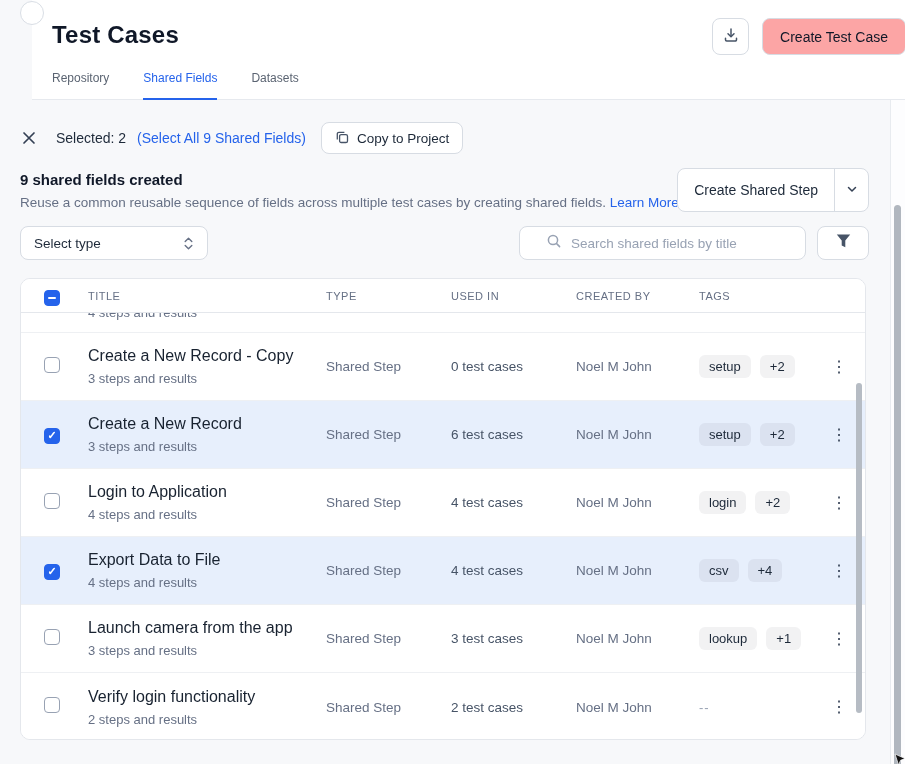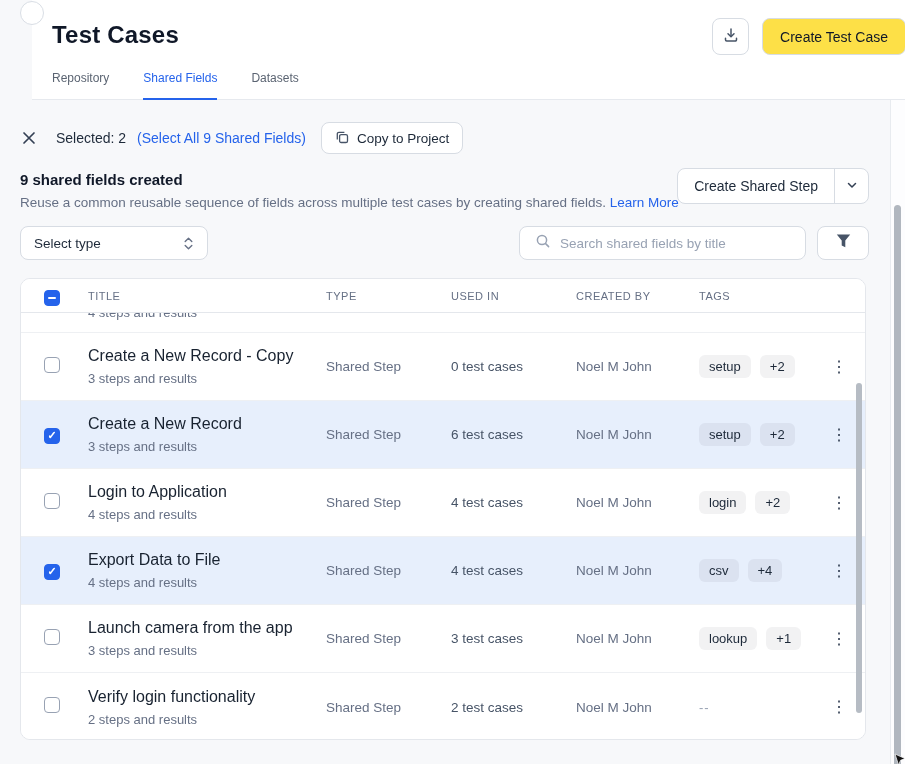--- a/index.html
+++ b/index.html
@@ -8,41 +8,41 @@
 
   
   .header-area { position: absolute; top: 0; left: 0; width: 905px; height: 100px; background: #fff; border-bottom: 1px solid #e6e9ee; margin-left: 32px; }
   .corner-circle { position: absolute; left: -12px; top: 1px; width: 24px; height: 24px; border-radius: 50%; background: #fff; border: 1px solid #d9dee5; }
   .page-title { position: absolute; left: 20px; top: 21px; font-size: 24px; font-weight: 700; color: #101828; letter-spacing: 0.2px; }
   .tabs { position: absolute; left: 20px; bottom: -1px; display: flex; gap: 34px; }
   .tab { padding: 0 0 13px 0; font-size: 12px; color: #5b6472; cursor: pointer; border-bottom: 2px solid transparent; }
   .tab.active { color: #2563eb; border-bottom-color: #2563eb; font-weight: 500; }
   .header-actions { position: absolute; top: 18px; right: 31px; display: flex; gap: 13px; align-items: center; }
   .icon-btn { width: 37px; height: 37px; border: 1px solid #d7dce3; border-radius: 8px; background: #fff; display: flex; align-items: center; justify-content: center; cursor: pointer; }
-  .btn { height: 37px; padding: 0 17px; border: 1px solid #d7dce3; border-radius: 8px; background: #fde047; font-size: 14px; color: #101828; display: flex; align-items: center; gap: 8px; cursor: pointer; font-family: inherit; }
+  .btn { height: 37px; padding: 0 17px; border: 1px solid #d7dce3; border-radius: 8px; background: #fca5a5; font-size: 14px; color: #101828; display: flex; align-items: center; gap: 8px; cursor: pointer; font-family: inherit; }
 
   
   .selection-bar { position: absolute; top: 122px; left: 22px; height: 32px; display: flex; align-items: center; }
   .close-x { display: flex; align-items: center; cursor: pointer; }
   .selected-label { margin-left: 20px; font-size: 14px; color: #1d2939; }
   .select-all-link { margin-left: 11px; font-size: 14px; color: #2563eb; cursor: pointer; text-decoration: none; }
   .copy-btn { margin-left: 15px; height: 32px; padding: 0 13px; border: 1px solid #d7dce3; border-radius: 8px; background: #fff; font-size: 13.5px; color: #1d2939; display: flex; align-items: center; gap: 8px; cursor: pointer; }
 
   
   .summary-title { position: absolute; left: 20px; top: 171px; font-size: 15px; font-weight: 700; color: #101828; }
   .summary-desc { position: absolute; left: 20px; top: 195px; font-size: 13.5px; color: #667085; }
   .summary-desc a { color: #2563eb; text-decoration: none; cursor: pointer; }
-  .split-btn { position: absolute; top: 168px; right: 36px; height: 36px; display: flex; border: 1px solid #d7dce3; border-radius: 8px; background: #fff; overflow: hidden; margin-left: 14px; }
+  .split-btn { position: absolute; top: 168px; right: 36px; height: 44px; display: flex; border: 1px solid #d7dce3; border-radius: 8px; background: #fff; overflow: hidden; margin-left: 14px; }
   .split-main { padding: 0 16px; display: flex; align-items: center; font-size: 14px; color: #1d2939; cursor: pointer; }
   .split-caret { width: 34px; display: flex; align-items: center; justify-content: center; border-left: 1px solid #d7dce3; cursor: pointer; }
 
   
   .type-select { position: absolute; left: 20px; top: 226px; width: 188px; height: 34px; border: 1px solid #d7dce3; border-radius: 8px; background: #fff; display: flex; align-items: center; padding: 0 13px; font-size: 13.5px; color: #1d2939; cursor: pointer; }
   .type-select .updown { margin-left: auto; display: flex; }
-  .search-box { position: absolute; left: 519px; top: 226px; width: 287px; height: 34px; border: 1px solid #d7dce3; border-radius: 8px; background: #fff; display: flex; align-items: center; padding: 0 15px; gap: 9px; }
+  .search-box { position: absolute; left: 519px; top: 226px; width: 287px; height: 34px; border: 1px solid #d7dce3; border-radius: 8px; background: #fff; display: flex; align-items: center; padding: 0 26px; gap: 9px; }
   .search-box input { border: none; outline: none; flex: 1; font-size: 13.5px; color: #1d2939; font-family: inherit; background: transparent; }
   .search-box input::placeholder { color: #98a2b3; }
   .filter-btn { position: absolute; left: 817px; top: 226px; width: 52px; height: 34px; border: 1px solid #d7dce3; border-radius: 8px; background: #fff; display: flex; align-items: center; justify-content: center; cursor: pointer; }
 
   
   .table-card { position: absolute; left: 20px; top: 278px; width: 846px; height: 462px; background: #fff; border: 1px solid #e4e7ec; border-radius: 10px; overflow: hidden; }
   .tgrid { display: grid; grid-template-columns: 67px 238px 125px 125px 123px 122px 1fr; align-items: center; }
   .thead { height: 34px; border-bottom: 1px solid #e4e7ec; background: #fff; position: relative; z-index: 2; }
   .th { font-size: 11px; letter-spacing: 0.5px; color: #667085; font-weight: 500; }
   .c-check { padding-left: 23px; }

